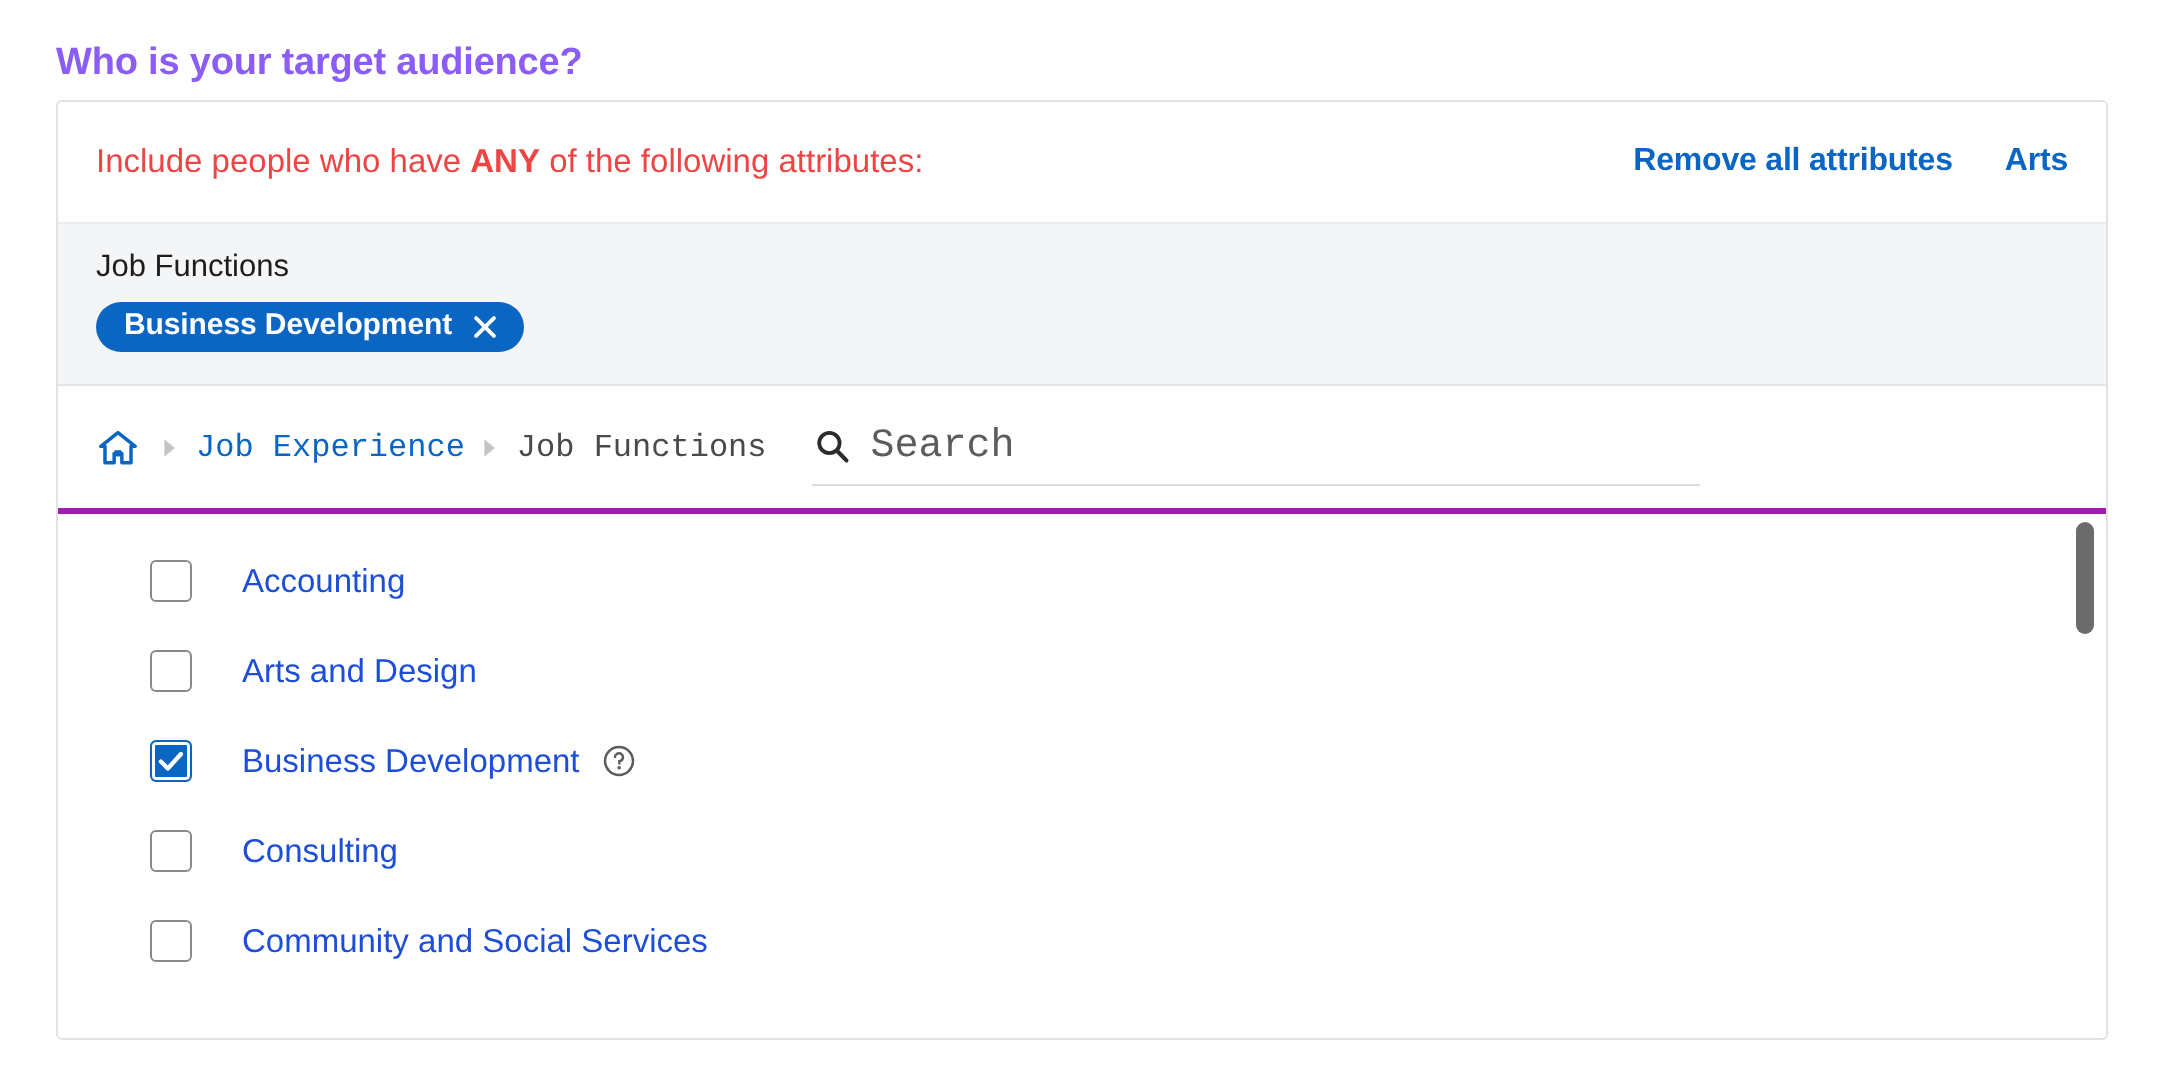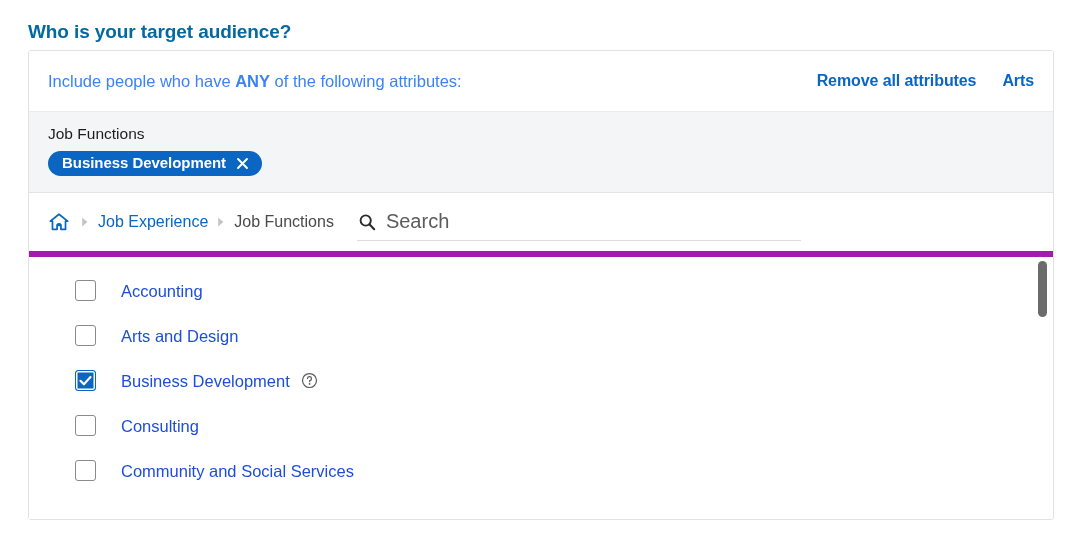--- a/index.html
+++ b/index.html
@@ -17,21 +17,21 @@
     position: relative;
   }
 
   
   .page-title {
     position: absolute;
     left: 28px;
     top: 6px;
     font-size: 19px;
     font-weight: bold;
-    color: #0369a1;
+    color: #8b5cf6;
     letter-spacing: -0.1px;
     line-height: 26px;
   }
 
   
   .card {
     position: absolute;
     left: 28px;
     top: 50px;
     width: 1026px;
@@ -48,21 +48,21 @@
     height: 60px;
     display: flex;
     align-items: center;
     justify-content: space-between;
     padding: 0 19px 0 19px;
     box-sizing: border-box;
     background: #ffffff;
   }
   .card-header-text {
     font-size: 16.5px;
-    color: #3b82f6;
+    color: #ef4444;
     line-height: 22px;
     white-space: nowrap;
   }
   .card-header-text b {
     font-weight: bold;
   }
   .card-header-actions {
     display: flex;
     align-items: center;
     gap: 26px;
@@ -126,22 +126,23 @@
     cursor: pointer;
   }
 
   
   .nav-row {
     display: flex;
     align-items: center;
     height: 64px;
     padding: 0 19px;
     box-sizing: border-box;
-    border-bottom: 6px solid #a21caf;
-    background: #ffffff;
+    border-bottom: 3px solid #a21caf;
+    background: #ffffff;
+    font-family: Liberation Mono, monospace;
   }
   .breadcrumb {
     display: flex;
     align-items: center;
     gap: 0px;
     white-space: nowrap;
   }
   .crumb-home {
     display: inline-flex;
     align-items: center;

